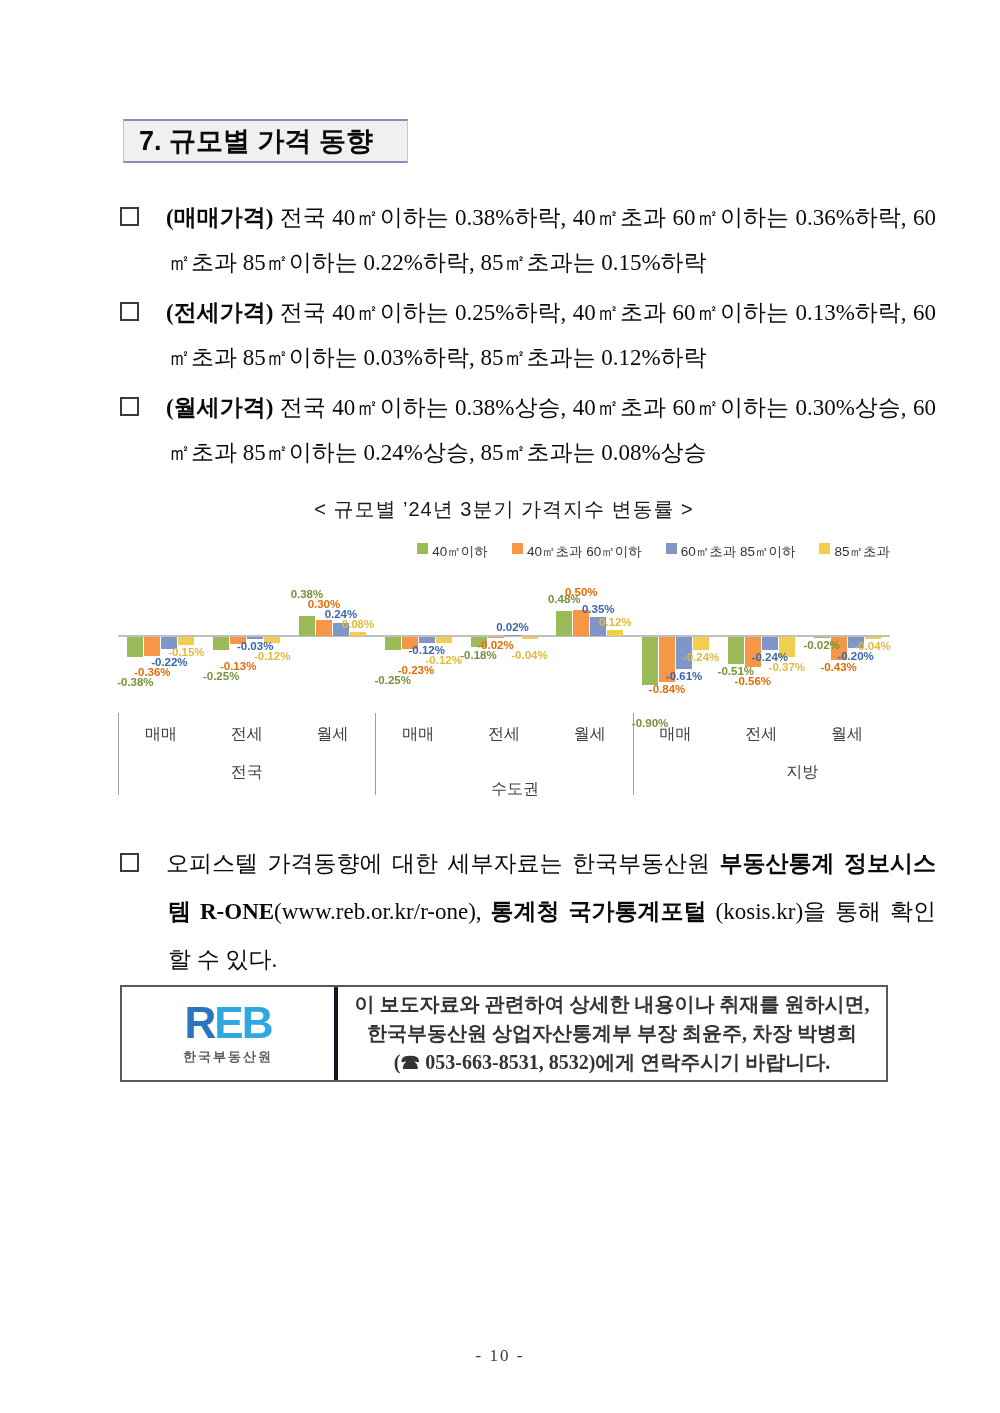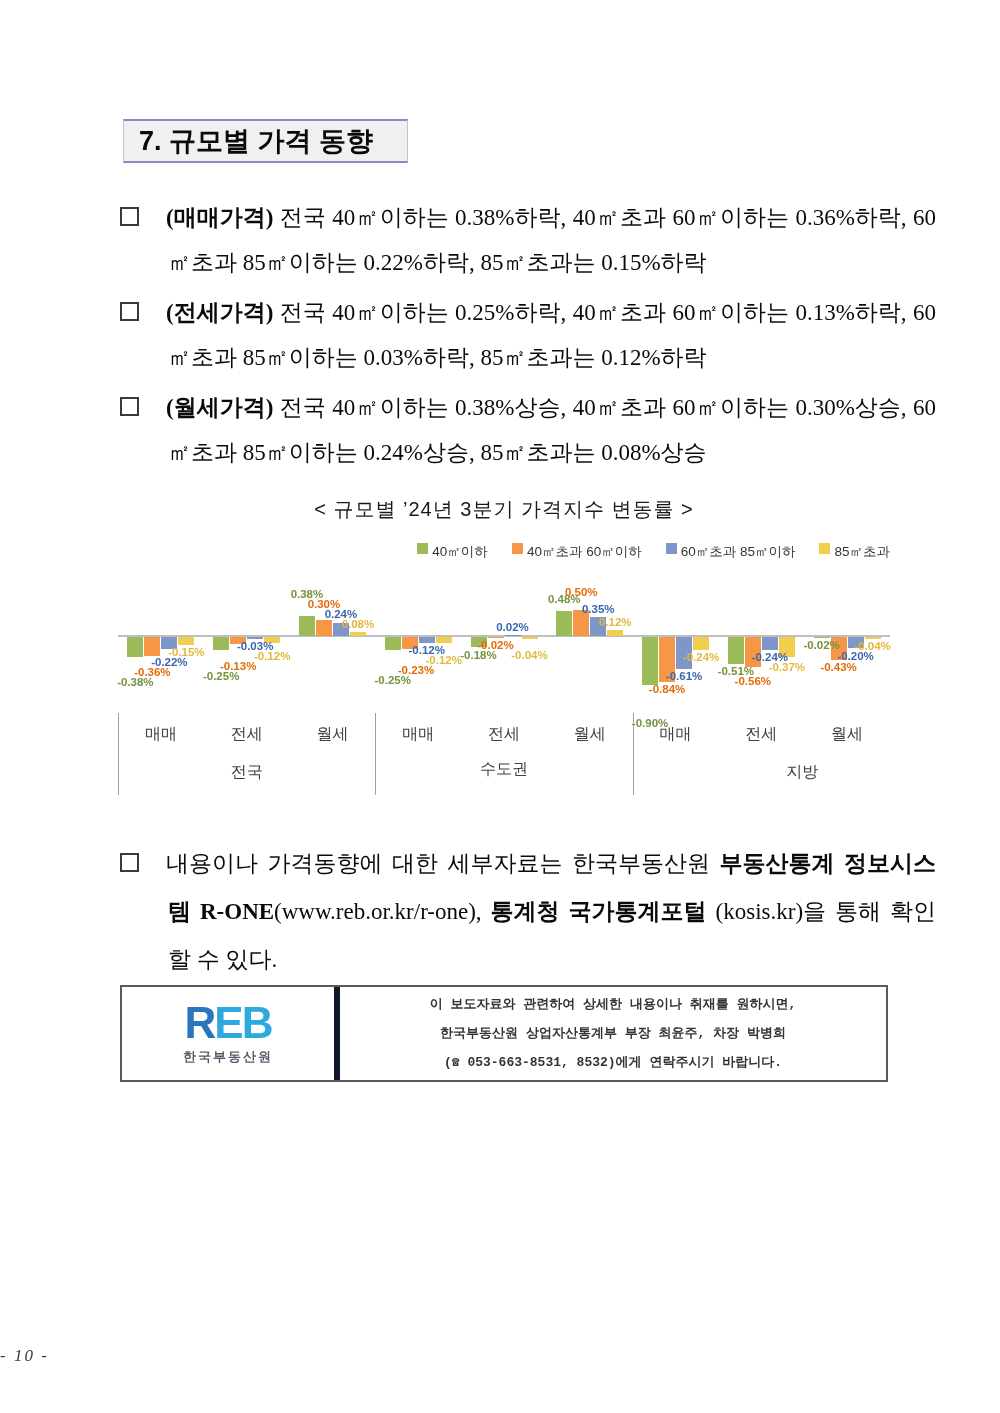--- a/index.html
+++ b/index.html
@@ -39,31 +39,31 @@
   #chart-plot .bar{position:absolute;}
   #chart-plot .vlabel{position:absolute;font-size:11.5px;font-weight:bold;
     white-space:nowrap;transform:translateX(-50%);}
   #chart-plot .cat-label,#chart-plot .grp-label{position:absolute;text-align:center;
     font-size:16px;color:#404040;}
 
   
   .footer-box{position:absolute;left:120px;top:985px;width:764px;height:93px;
     border:2px solid #595959;display:flex;align-items:center;background:#fff;}
   .logo-cell{width:212px;height:100%;display:flex;flex-direction:column;
-    align-items:center;justify-content:center;border-right:6px solid #0f172a;}
+    align-items:center;justify-content:center;border-right:4px solid #0f172a;}
   .logo-text{font-family:"Liberation Sans", sans-serif;font-weight:800;font-size:44px;
     line-height:1;color:#2FA8DF;letter-spacing:-2px;}
   .logo-text::first-letter{color:#2B74BE;}
   .logo-caption{font-family:"Liberation Sans", sans-serif;font-weight:bold;font-size:13px;
     color:#525E69;letter-spacing:2px;margin-top:3px;}
-  .contact-cell{flex:1;text-align:center;font-family:Liberation Mono, monospace;
-    font-weight:bold;font-size:13px;color:#333;line-height:29px;}
-
-  .page-number{position:absolute;left:0;top:1346px;width:100%;text-align:left;
-    font-size:17px;color:#3a3a3a;letter-spacing:2px;font-style:italic;}
+  .contact-cell{flex:1;text-align:center;font-family:Liberation Serif, serif;
+    font-weight:bold;font-size:20px;color:#333;line-height:29px;}
+
+  .page-number{position:absolute;left:0;top:1346px;width:100%;text-align:center;
+    font-size:17px;color:#3a3a3a;letter-spacing:2px;}
 </style>
 </head>
 <body>
 
 <div class="section-header">
   <span>7. 규모별 가격 동향</span>
 </div>
 
 <div class="bpara" style="top:195px">
   <span class="chk"></span><b>(매매가격)</b><span> 전국 40㎡이하는 0.38%하락, 40㎡초과 60㎡이하는 0.36%하락, 60㎡초과 85㎡이하는 0.22%하락, 85㎡초과는 0.15%하락</span>
@@ -149,21 +149,21 @@
     <div class="vlabel" style="left: 411.5px; top: 66.06px; color: rgb(227, 185, 61);">-0.04%</div>
     <div class="cat-label" style="left: 428.889px; top: 141px; width: 85.7778px;">월세</div>
     <div class="bar" style="left: 438.278px; width: 16px; background: rgb(155, 187, 89); top: 27.56px; height: 25.44px;"></div>
     <div class="bar" style="left: 455.278px; width: 16px; background: rgb(247, 150, 70); top: 26.5px; height: 26.5px;"></div>
     <div class="bar" style="left: 472.278px; width: 16px; background: rgb(126, 150, 200); top: 34.45px; height: 18.55px;"></div>
     <div class="bar" style="left: 489.278px; width: 16px; background: rgb(241, 206, 78); top: 46.64px; height: 6.36px;"></div>
     <div class="vlabel" style="left: 446.278px; top: 10.45px; color: rgb(118, 146, 60);">0.48%</div>
     <div class="vlabel" style="left: 463.278px; top: 3px; color: rgb(227, 108, 9);">0.50%</div>
     <div class="vlabel" style="left: 480.278px; top: 20.45px; color: rgb(58, 102, 174);">0.35%</div>
     <div class="vlabel" style="left: 497.278px; top: 32.64px; color: rgb(227, 185, 61);">0.12%</div>
-    <div class="grp-label" style="left: 257.333px; top: 176px; width: 257.333px;">수도권</div>
+    <div class="grp-label" style="left: 257.333px; top: 196px; width: 257.333px; padding-left: 11px;">수도권</div>
     <div class="cat-label" style="left: 514.667px; top: 141px; width: 85.7778px;">매매</div>
     <div class="bar" style="left: 524.056px; width: 16px; background: rgb(155, 187, 89); top: 54px; height: 47.7px;"></div>
     <div class="bar" style="left: 541.056px; width: 16px; background: rgb(247, 150, 70); top: 54px; height: 44.52px;"></div>
     <div class="bar" style="left: 558.056px; width: 16px; background: rgb(126, 150, 200); top: 54px; height: 32.33px;"></div>
     <div class="bar" style="left: 575.056px; width: 16px; background: rgb(241, 206, 78); top: 54px; height: 12.72px;"></div>
     <div class="vlabel" style="left: 532.056px; top: 109.52px; color: rgb(118, 146, 60); margin-top: 24px;">-0.90%</div>
     <div class="vlabel" style="left: 549.056px; top: 99.52px; color: rgb(227, 108, 9);">-0.84%</div>
     <div class="vlabel" style="left: 566.056px; top: 87.33px; color: rgb(58, 102, 174);">-0.61%</div>
     <div class="vlabel" style="left: 583.056px; top: 67.72px; color: rgb(227, 185, 61);">-0.24%</div>
     <div class="cat-label" style="left: 600.444px; top: 141px; width: 85.7778px;">전세</div>
@@ -181,21 +181,21 @@
     <div class="bar" style="left: 729.611px; width: 16px; background: rgb(126, 150, 200); top: 54px; height: 10.6px;"></div>
     <div class="bar" style="left: 746.611px; width: 16px; background: rgb(241, 206, 78); top: 54px; height: 2.12px;"></div>
     <div class="vlabel" style="left: 703.611px; top: 56.06px; color: rgb(118, 146, 60);">-0.02%</div>
     <div class="vlabel" style="left: 720.611px; top: 77.79px; color: rgb(227, 108, 9);">-0.43%</div>
     <div class="vlabel" style="left: 737.611px; top: 67.12px; color: rgb(58, 102, 174);">-0.20%</div>
     <div class="vlabel" style="left: 754.611px; top: 57.12px; color: rgb(227, 185, 61);">-0.04%</div>
     <div class="grp-label" style="left: 514.667px; top: 179px; width: 257.333px; padding-left: 41px;">지방</div>
   </div>
 
 <div class="bpara info" style="top:840px">
-  <span class="chk"></span><span>내용이나 가격동향에 대한 세부자료는 한국부동산원 </span><b>부동산통계 정보시스템 R-ONE</b><span>(www.reb.or.kr/r-one), </span><b>통계청 국가통계포털</b><span> (kosis.kr)을 통해 확인할 수 있다.</span>
+  <span class="chk"></span><span>오피스텔 가격동향에 대한 세부자료는 한국부동산원 </span><b>부동산통계 정보시스템 R-ONE</b><span>(www.reb.or.kr/r-one), </span><b>통계청 국가통계포털</b><span> (kosis.kr)을 통해 확인할 수 있다.</span>
 </div>
 
 <div class="footer-box">
   <div class="logo-cell">
     <div class="logo-text">REB</div>
     <div class="logo-caption">한국부동산원</div>
   </div>
   <div class="contact-cell">
     <div>이 보도자료와 관련하여 상세한 내용이나 취재를 원하시면,</div>
     <div>한국부동산원 상업자산통계부 부장 최윤주, 차장 박병희</div>

